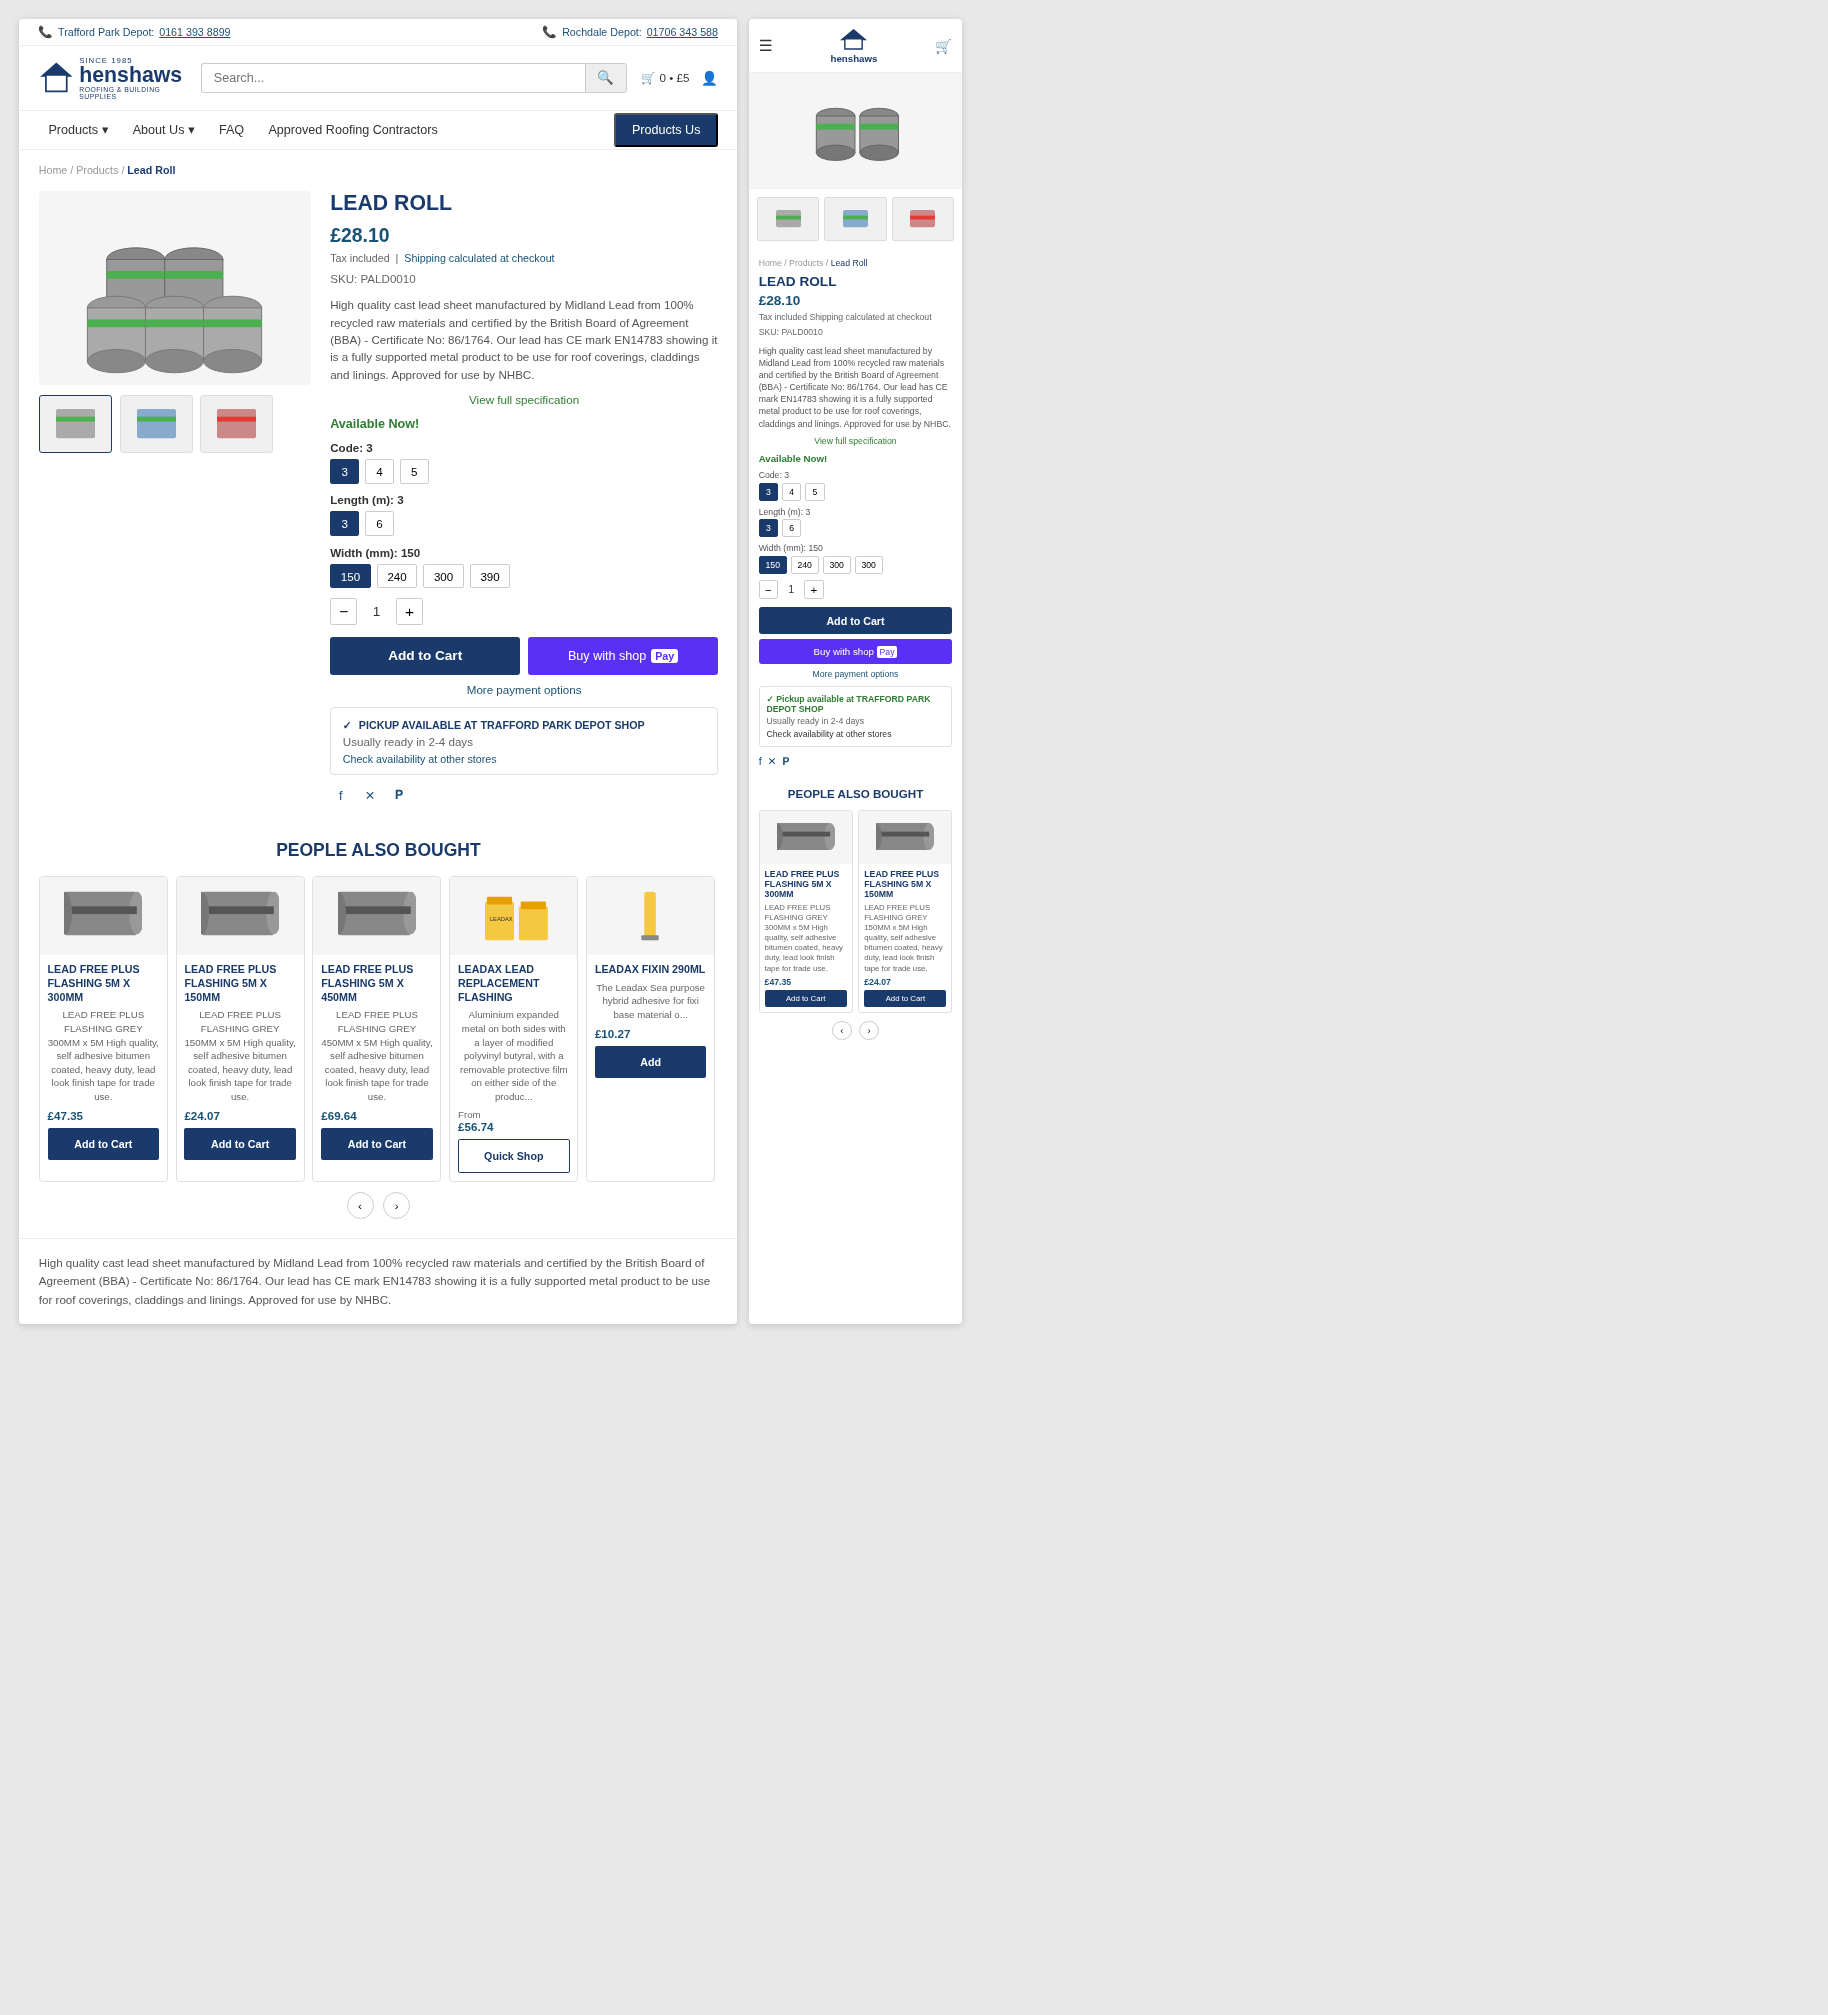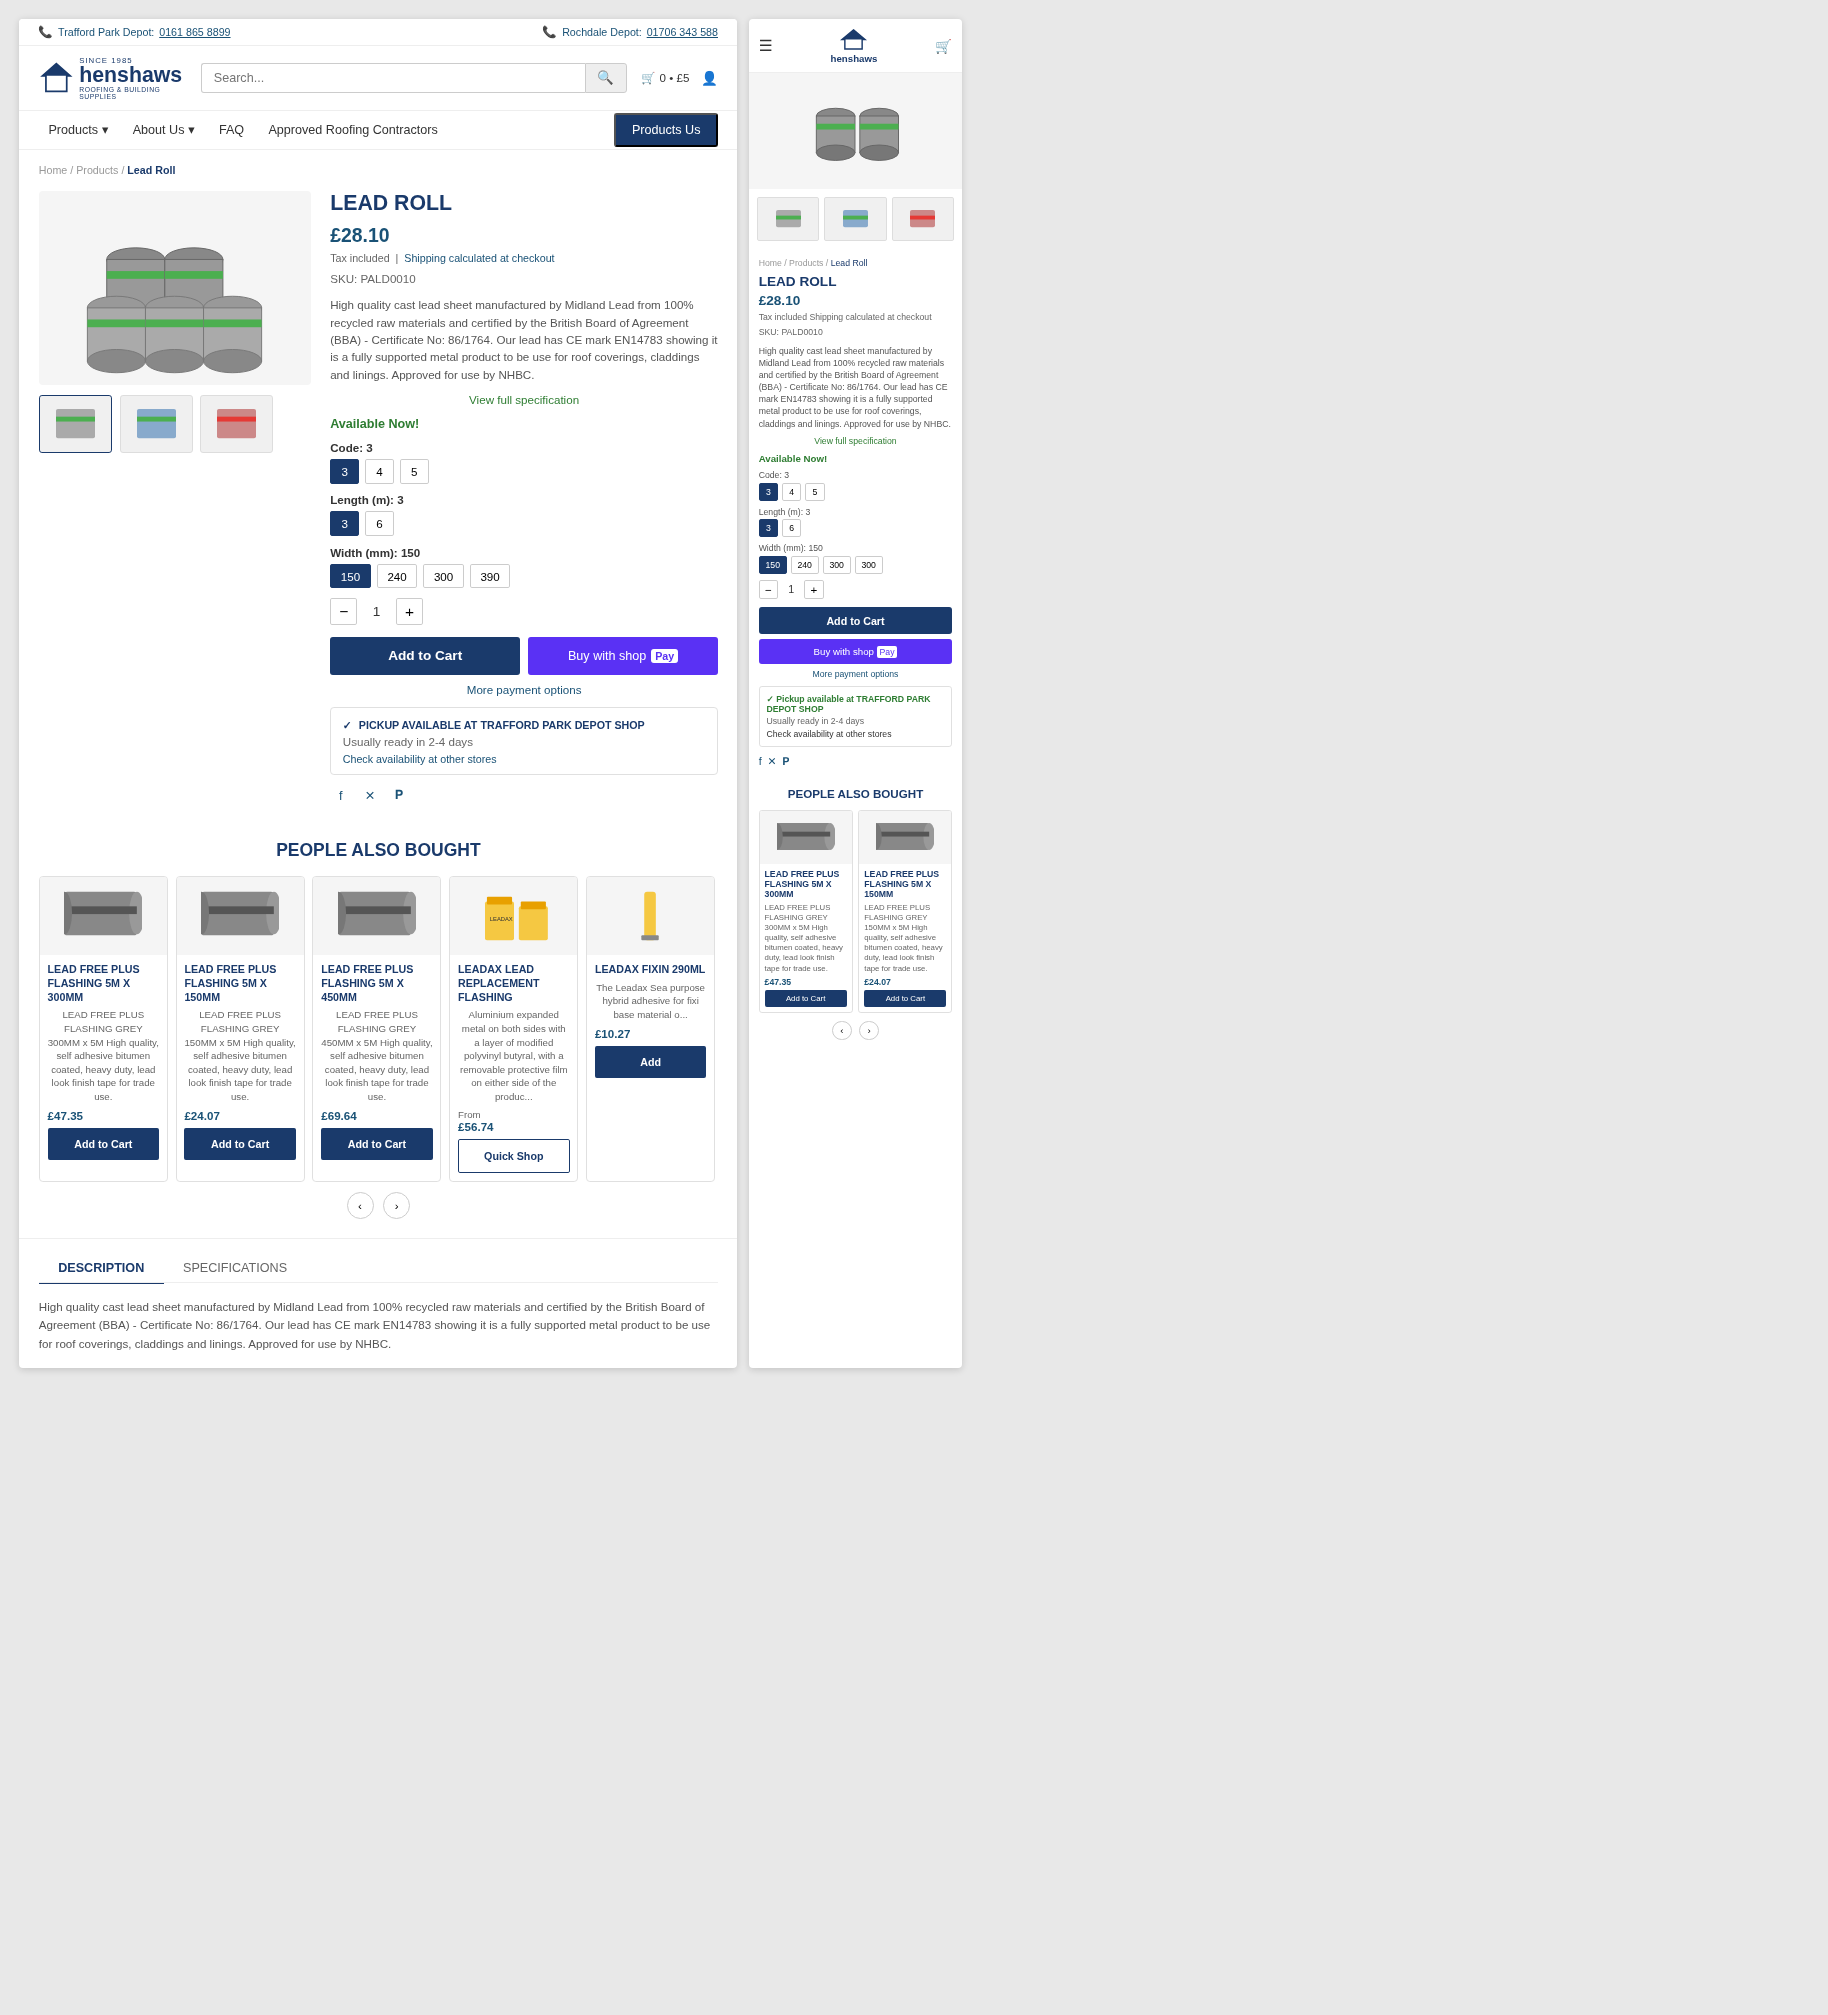--- a/index.html
+++ b/index.html
@@ -414,21 +414,21 @@
 <body>
 
 <div class="outer-wrapper">
 
   <div class="main-panel">
 
     <div class="topbar">
       <div class="topbar-item">
         <span class="phone-icon">📞</span>
         <span>Trafford Park Depot:</span>
-        <a>0161 865 8899</a>
+        <a>0161 393 8899</a>
       </div>
       <div class="topbar-item">
         <span class="phone-icon">📞</span>
         <span>Rochdale Depot:</span>
         <a>01706 343 588</a>
       </div>
     </div>
 
     <div class="header">
       <div class="logo-wrap">
@@ -710,24 +710,20 @@
         </div>
 
       </div>
       <div class="carousel-nav">
         <button class="carousel-btn">‹</button>
         <button class="carousel-btn">›</button>
       </div>
     </div>
 
     <div class="tabs-section">
-      <div class="tabs-header">
-        <button class="tab-btn active">DESCRIPTION</button>
-        <button class="tab-btn">SPECIFICATIONS</button>
-      </div>
       <div class="tab-content">High quality cast lead sheet manufactured by Midland Lead from 100% recycled raw materials and certified by the British Board of Agreement (BBA) - Certificate No: 86/1764. Our lead has CE mark EN14783 showing it is a fully supported metal product to be use for roof coverings, claddings and linings. Approved for use by NHBC.</div>
     </div>
 
   </div>
 
   <div class="side-panel">
 
     <div class="side-topbar">
       <span class="hamburger">☰</span>
       <div class="side-logo">

